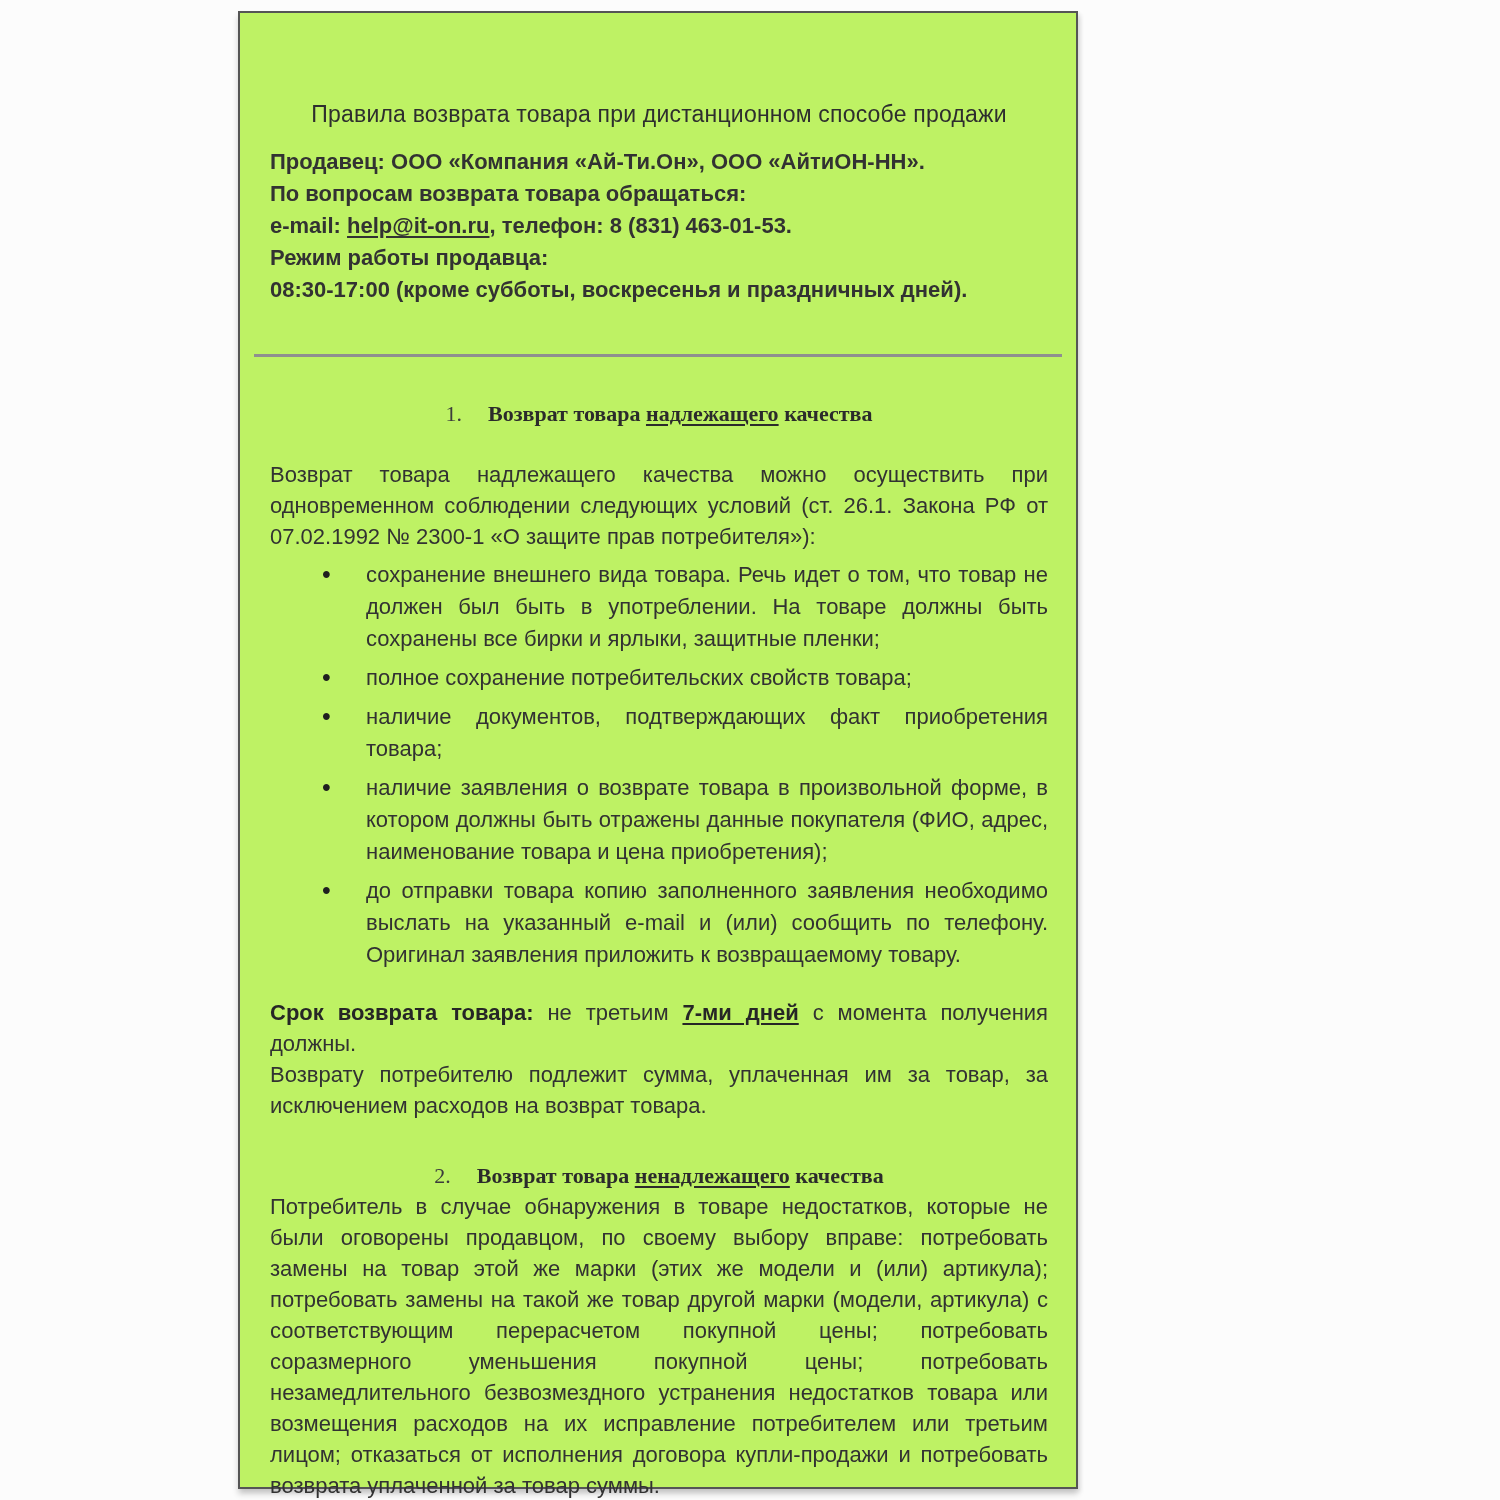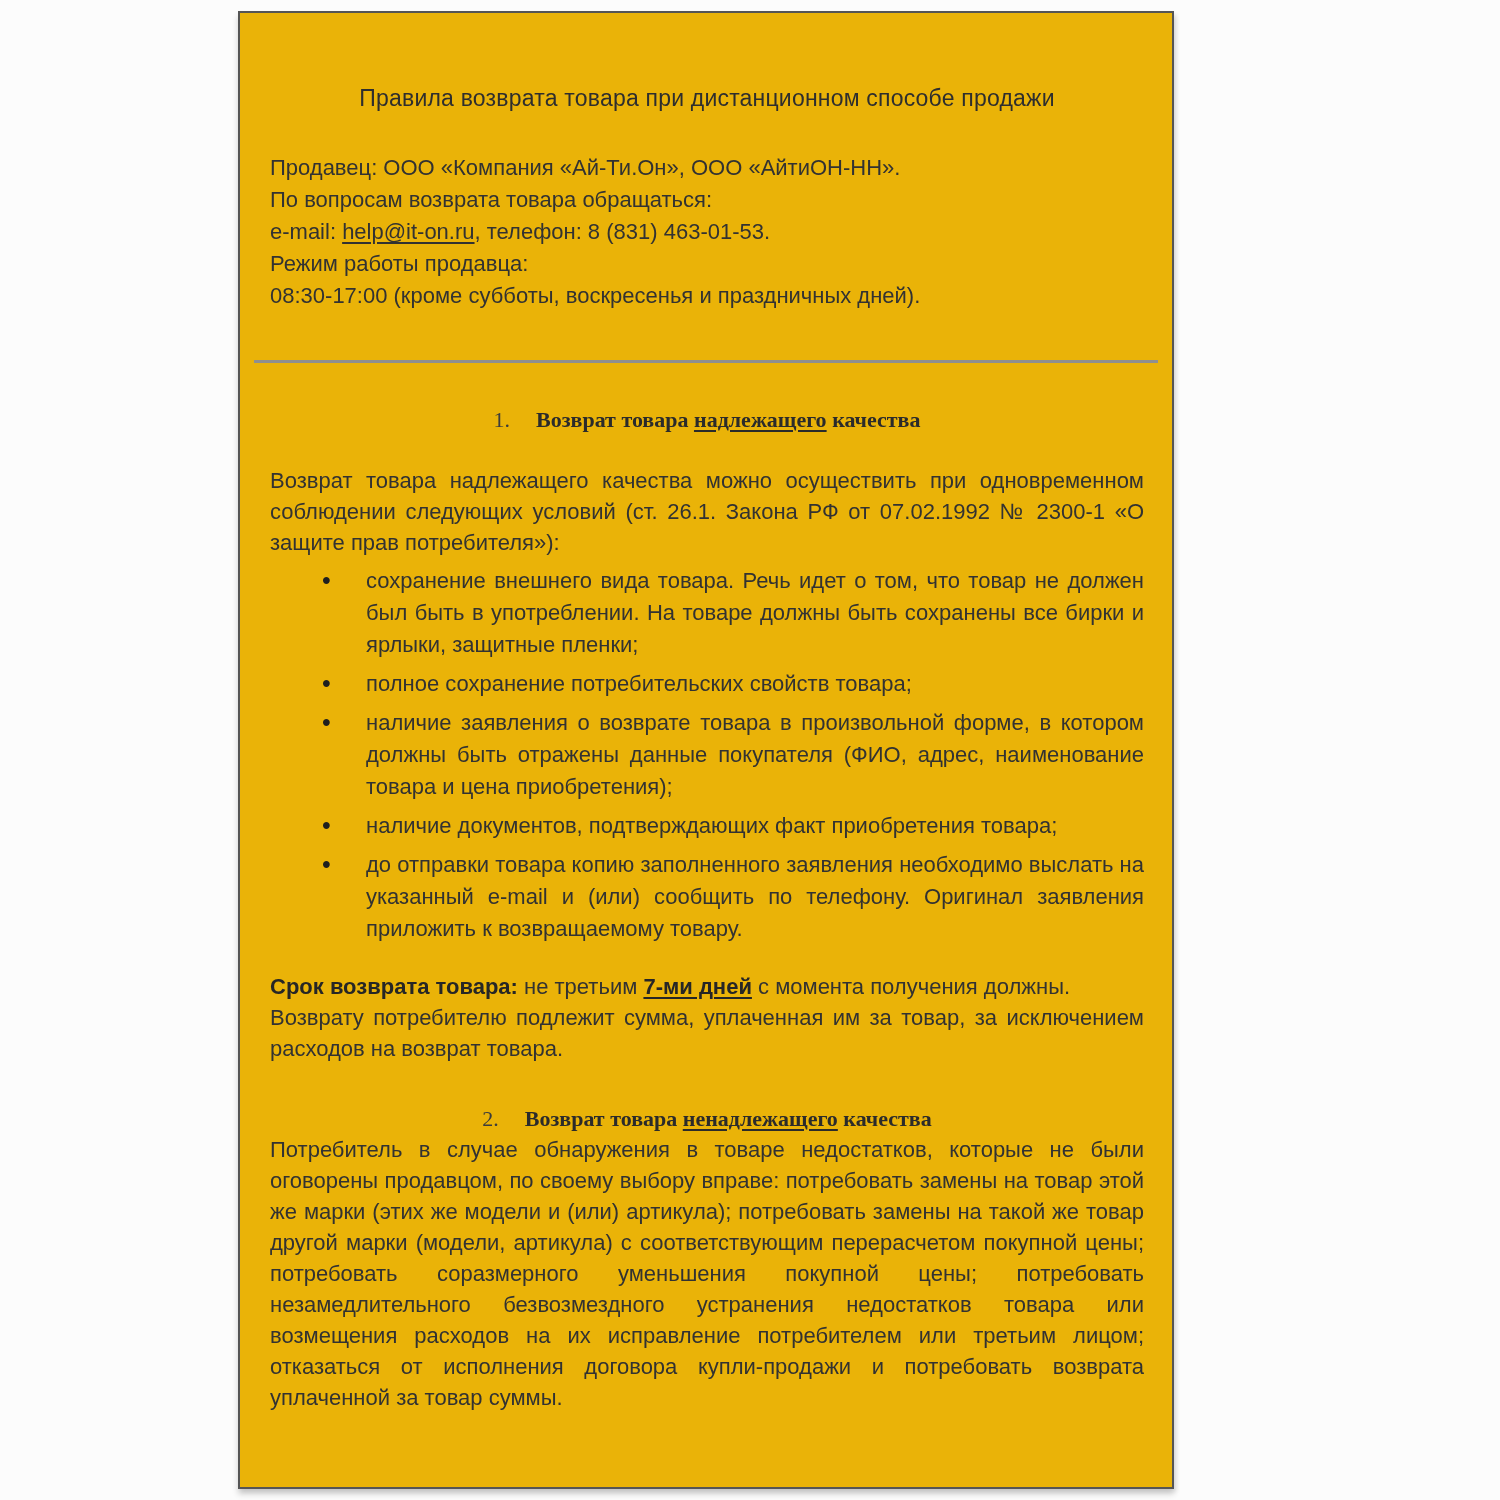--- a/index.html
+++ b/index.html
@@ -6,36 +6,36 @@
   html, body {
     width:1500px; height:1500px;
     background:#fcfcfc;
     font-family:"Liberation Sans","DejaVu Sans",sans-serif;
     color:#323232;
     overflow:hidden;
   }
   body { position:relative; }
   .page {
     position:absolute; left:238px; top:11px;
-    width:936px; height:1478px;
-    background:#eab308;
+    width:840px; height:1478px;
+    background:#bef264;
     border:2px solid #555555;
     box-shadow:0 5px 6px rgba(0,0,0,0.18), 3px 3px 4px rgba(0,0,0,0.06);
-    padding:0 28px 0 30px;
+    padding:16px 28px 0 30px;
     font-size:22px;
   }
   .doc-title {
     margin-top:72px;
     text-align:center;
     font-size:23px;
     font-weight:normal;
     color:#2e2e2e;
     letter-spacing:0.2px;
   }
-  .seller-block { margin-top:40px; }
+  .seller-block { margin-top:18px;font-weight:bold; }
   .seller-block p {
     line-height:32px;
     text-align:justify;
   }
   .divider {
     border:none;
     border-top:3px solid #8f8f8f;
     margin:48px -14px 0 -16px;
     height:0;
   }
@@ -96,22 +96,22 @@
 
   <div class="heading heading-1">
     <span class="num">1.</span><span><span>Возврат товара </span><span class="u">надлежащего</span><span> качества</span></span>
   </div>
 
   <p class="para intro">Возврат товара надлежащего качества можно осуществить при одновременном соблюдении следующих условий (ст. 26.1. Закона РФ от 07.02.1992 № 2300-1 «О защите прав потребителя»):</p>
 
   <ul class="conditions">
     <li>сохранение внешнего вида товара. Речь идет о том, что товар не должен был быть в употреблении. На товаре должны быть сохранены все бирки и ярлыки, защитные пленки;</li>
     <li>полное сохранение потребительских свойств товара;</li>
+    <li>наличие документов, подтверждающих факт приобретения товара;</li>
     <li>наличие заявления о возврате товара в произвольной форме, в котором должны быть отражены данные покупателя (ФИО, адрес, наименование товара и цена приобретения);</li>
-    <li>наличие документов, подтверждающих факт приобретения товара;</li>
     <li>до отправки товара копию заполненного заявления необходимо выслать на указанный e-mail и (или) сообщить по телефону.  Оригинал заявления приложить к возвращаемому товару.</li>
   </ul>
 
   <div class="deadline-block">
     <p><b>Срок возврата товара:</b><span> не третьим </span><b class="u">7-ми дней</b><span> с момента получения должны.</span></p>
     <p>Возврату потребителю подлежит сумма, уплаченная им за товар, за исключением расходов на возврат товара.</p>
   </div>
 
   <div class="heading heading-2">
     <span class="num">2.</span><span><span>Возврат товара </span><span class="u">ненадлежащего</span><span> качества</span></span>

